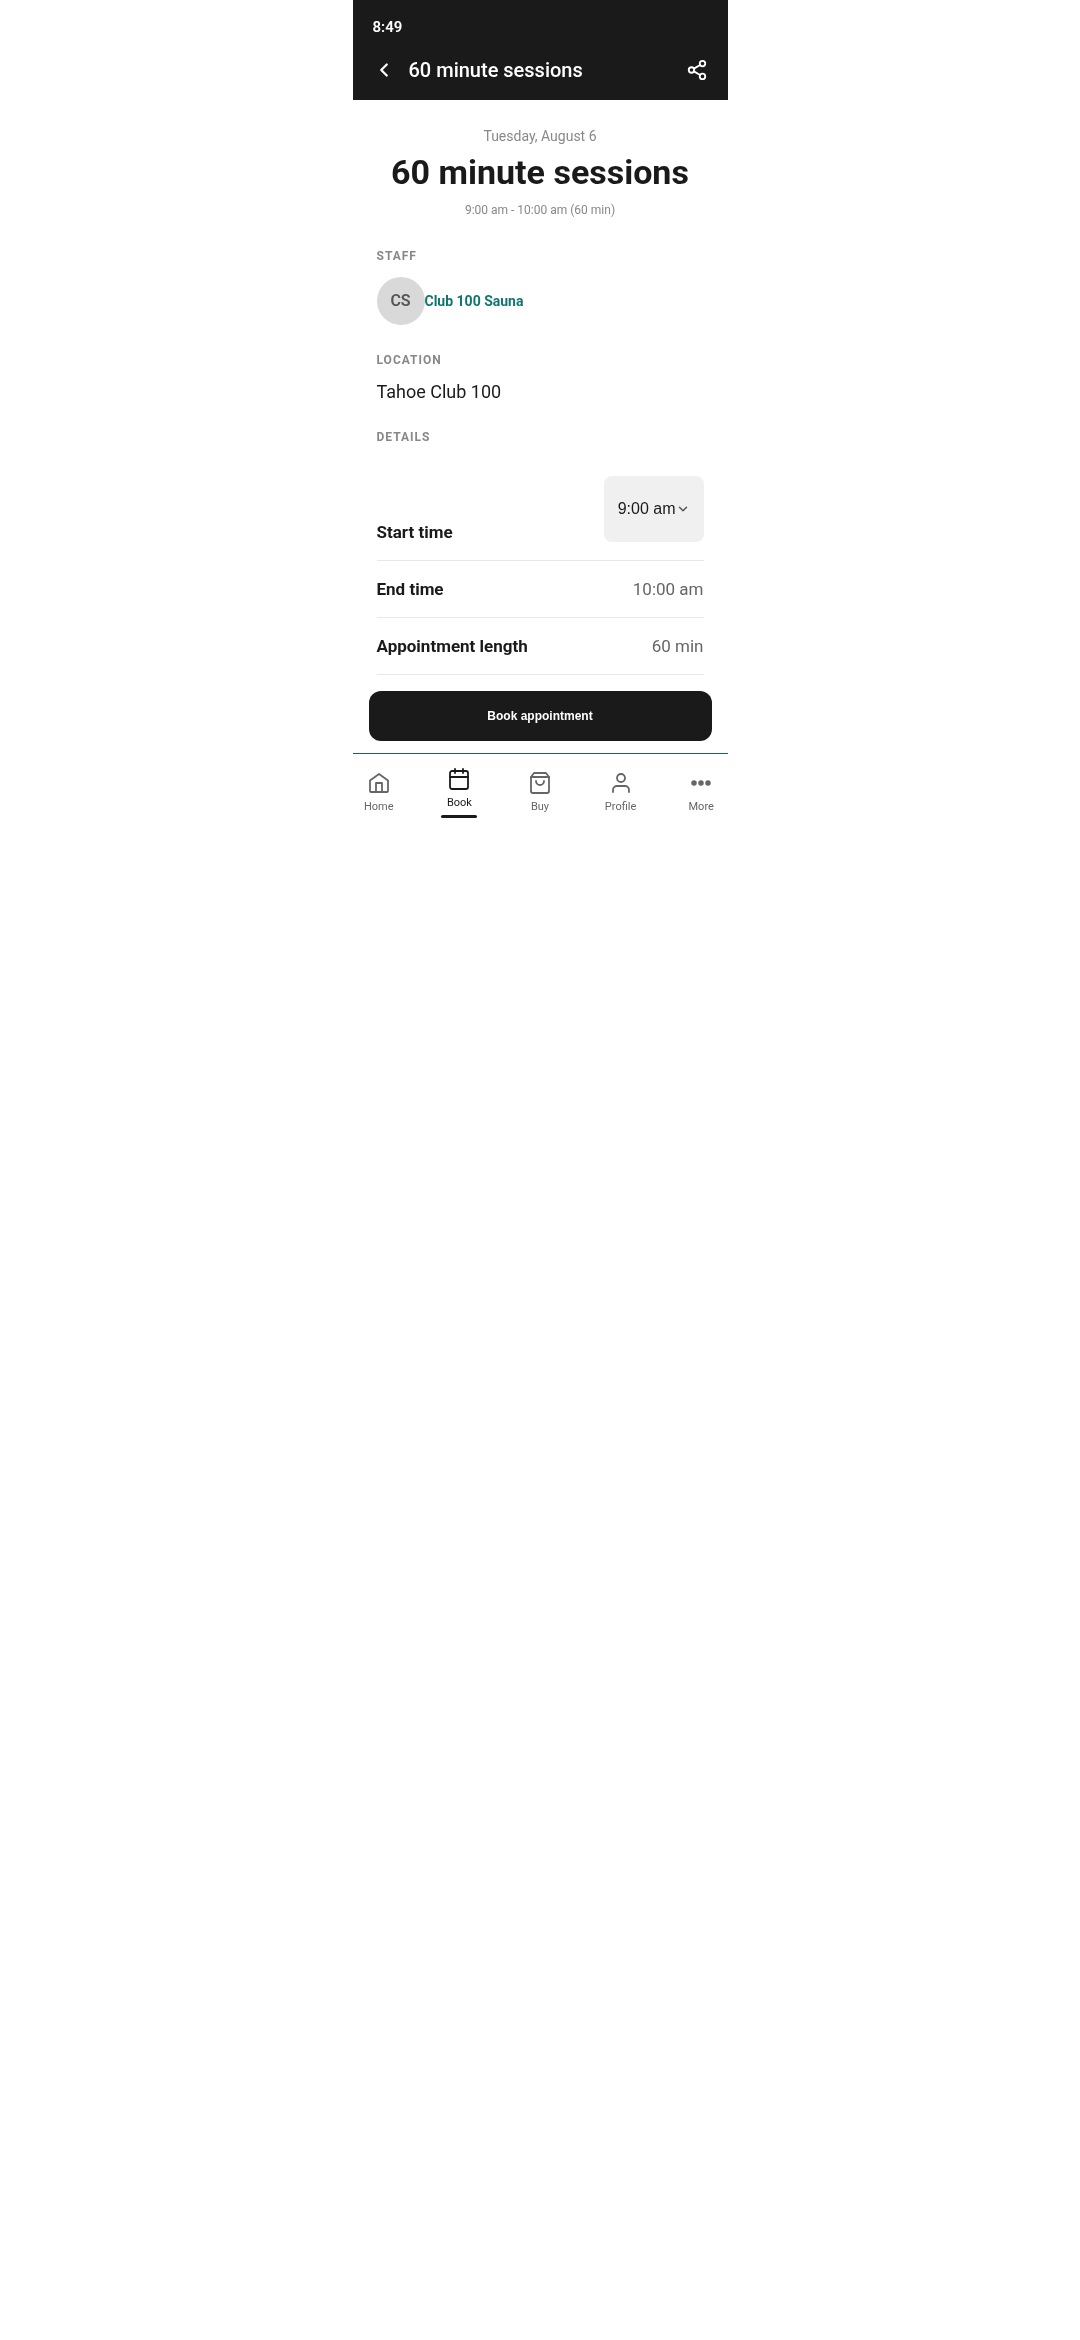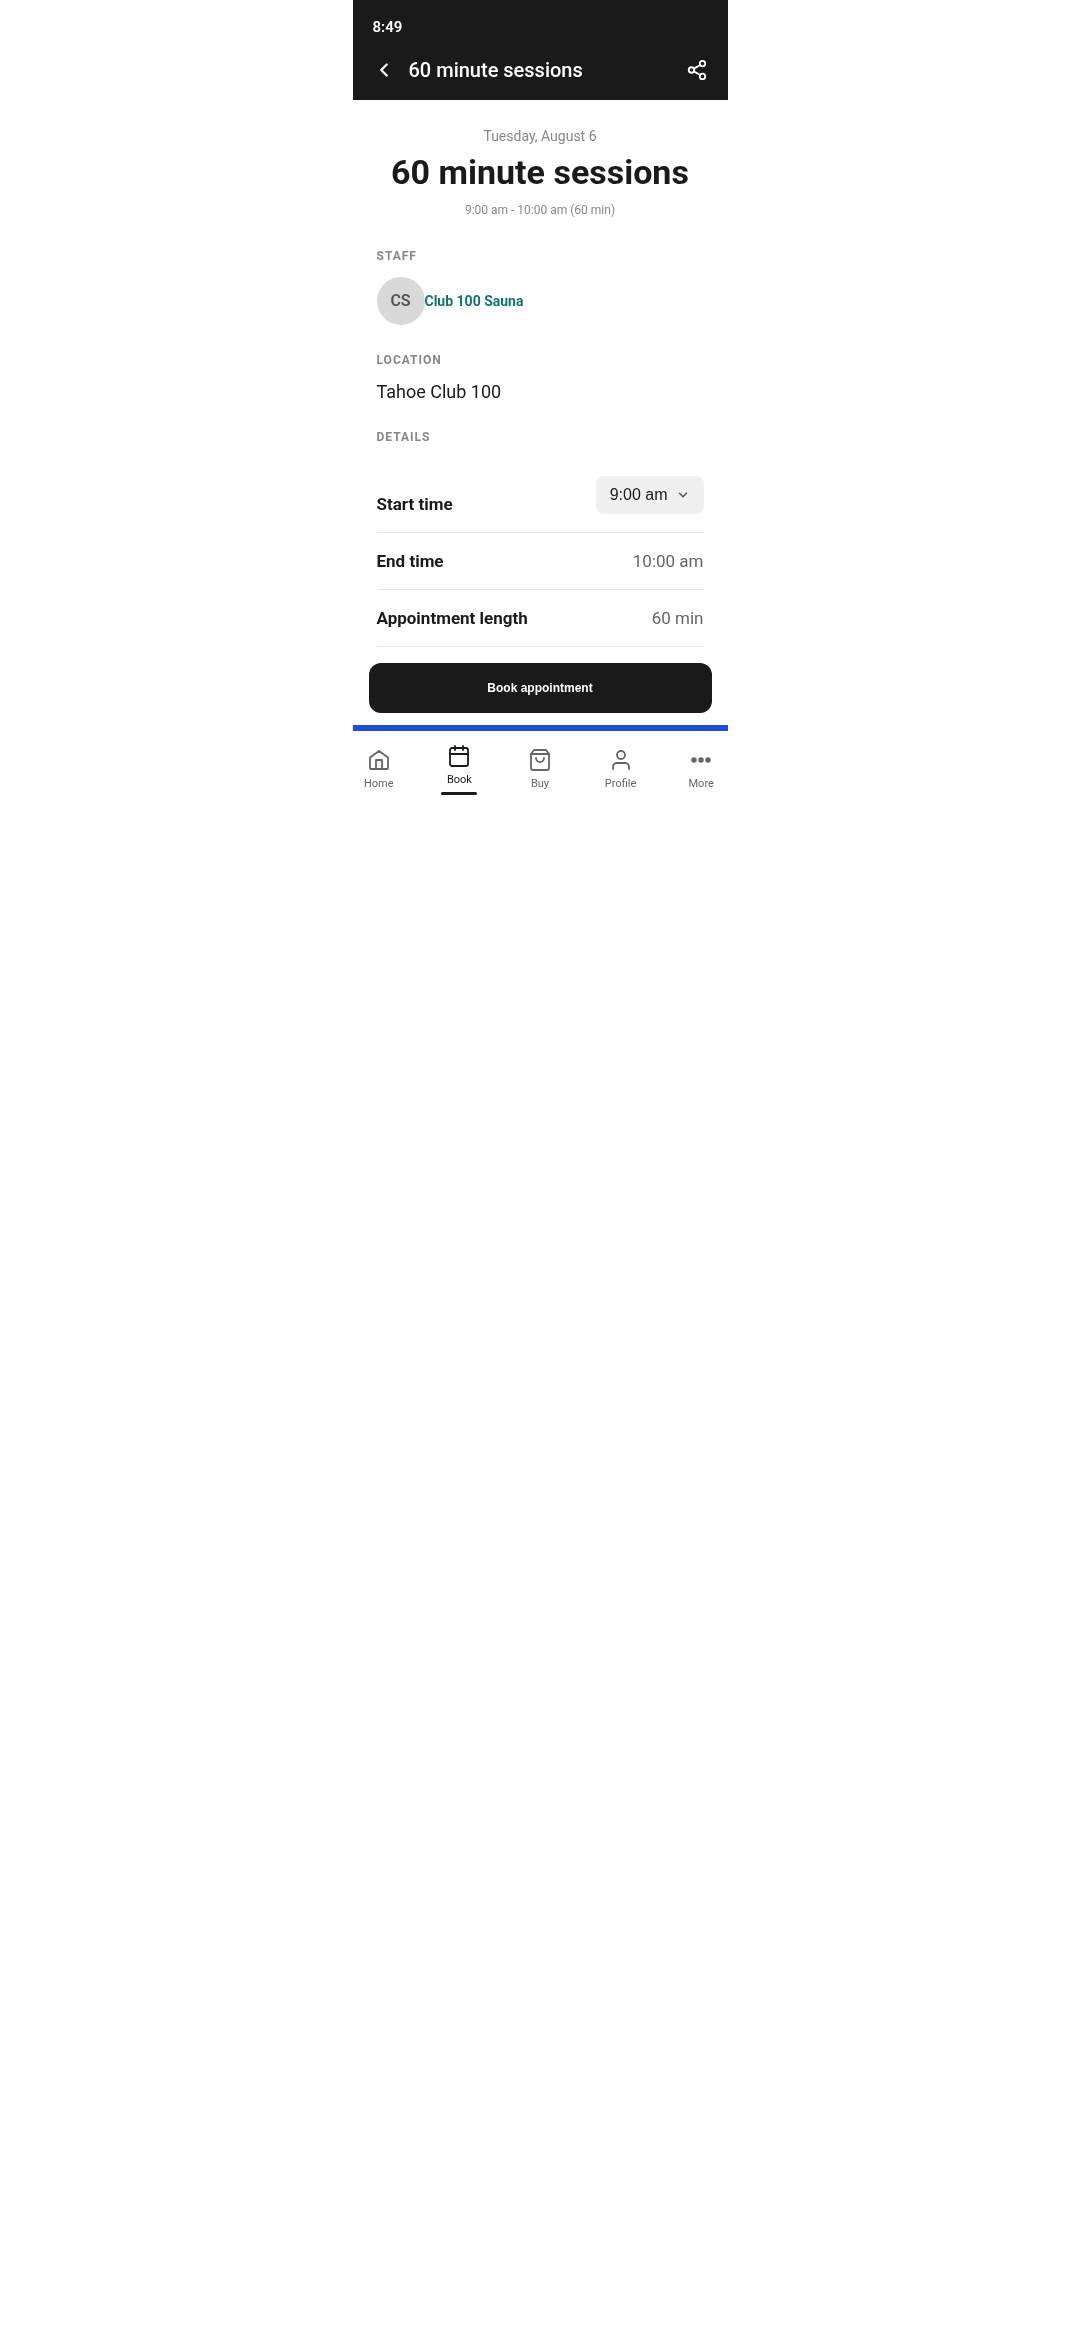--- a/index.html
+++ b/index.html
@@ -176,27 +176,26 @@
 
     .detail-value {
       font-size: 17px;
       color: #666666;
     }
 
     .start-time-dropdown {
       background: #f0f0f0;
       border: none;
       border-radius: 8px;
-      padding: 10px 14px;
+      padding: 24px 14px;
       font-size: 16px;
       color: #1a1a1a;
       cursor: pointer;
       display: flex;
       align-items: center;
-      gap: 8px;
     }
 
     .chevron-icon {
       font-size: 14px;
       color: #555555;
     }
 
     
     .book-button-container {
       padding: 16px 16px 12px;
@@ -212,21 +211,21 @@
       padding: 18px;
       font-size: 12px;
       font-weight: 600;
       cursor: pointer;
       text-align: center;
     }
 
     
     .bottom-nav {
       background: #ffffff;
-      border-top: 6px solid #1d4ed8;
+      border-top: 1px solid #1d4ed8;
       display: flex;
       align-items: center;
       justify-content: space-around;
       padding: 8px 0 16px;
       gap: 28px;
     }
 
     .nav-item {
       display: flex;
       flex-direction: column;

